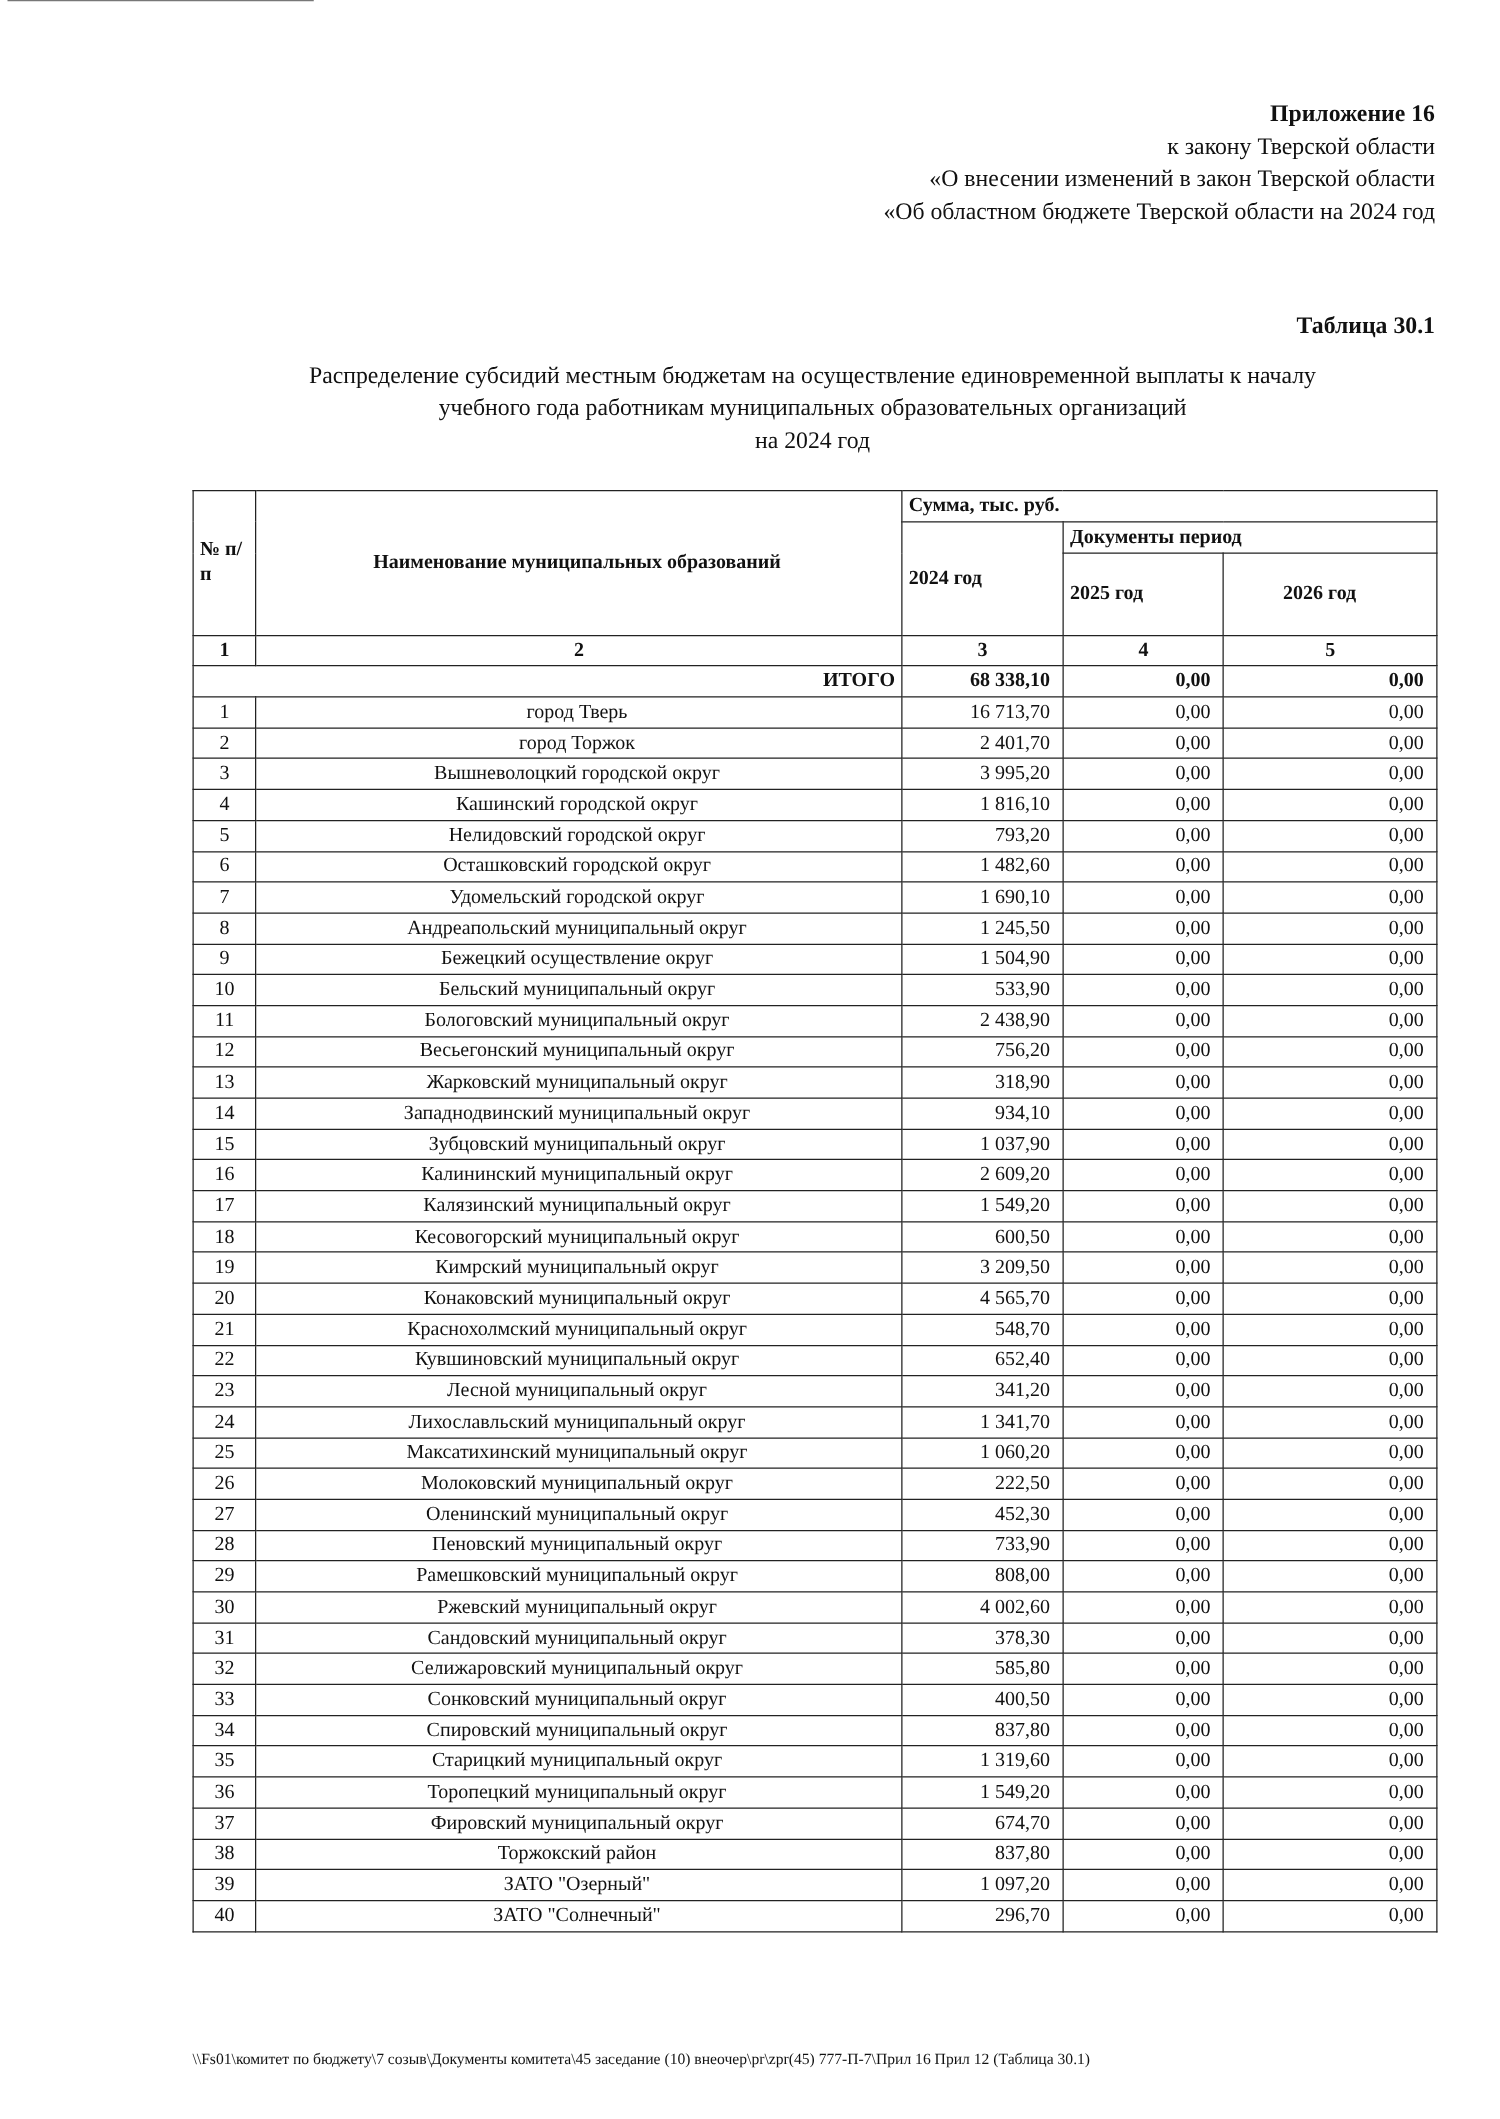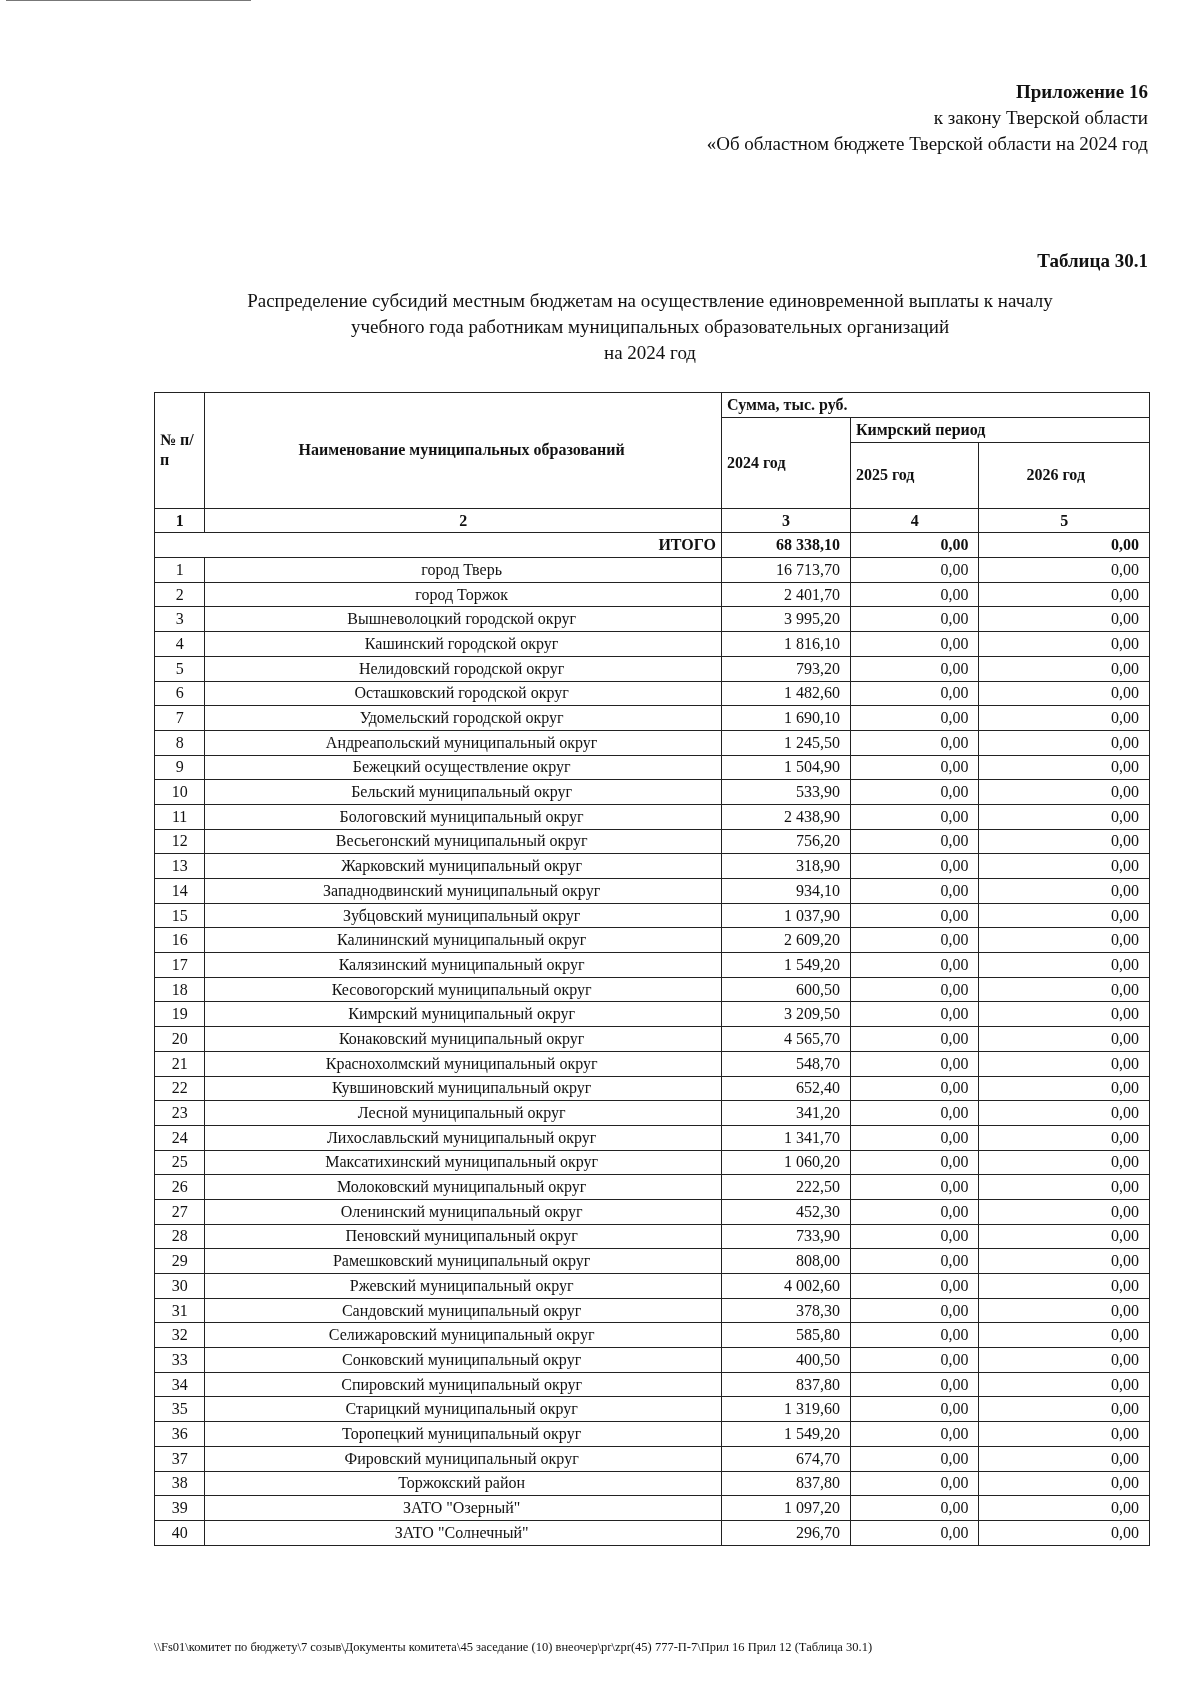--- a/index.html
+++ b/index.html
@@ -39,41 +39,42 @@
     }
   </style>
 </head>
 <body>
 
 <div class="scanline"></div>
 
 <div class="header-block">
   <div class="bold">Приложение 16</div>
   <div>к закону Тверской области</div>
+  <div>«О внесении изменений в закон Тверской области</div>
   <div>«Об областном бюджете Тверской области на 2024 год</div>
 </div>
 
 <div class="table-label">Таблица 30.1</div>
 
 <div class="title">
   <div>Распределение субсидий местным бюджетам на осуществление единовременной выплаты к началу</div>
   <div>учебного года работникам муниципальных образовательных организаций</div>
   <div>на 2024 год</div>
 </div>
 
 <table class="data">
   <thead>
     <tr class="hdr-top">
       <th class="c-num" rowspan="3">№ п/п</th>
       <th class="c-name" rowspan="3" style="text-align:center;">Наименование муниципальных образований</th>
       <th colspan="3">Сумма, тыс. руб.</th>
     </tr>
     <tr class="hdr-top">
       <th rowspan="2" style="width:120px;height:90px;">2024 год</th>
-      <th colspan="2">Кимрский период</th>
+      <th colspan="2">Документы период</th>
     </tr>
     <tr>
       <th style="width:120px;height:62px;">2025 год</th>
       <th style="width:120px;padding-left:47px;">2026 год</th>
     </tr>
     <tr class="hdr-colnums">
       <td>1</td>
       <td>2</td>
       <td>3</td>
       <td>4</td>

